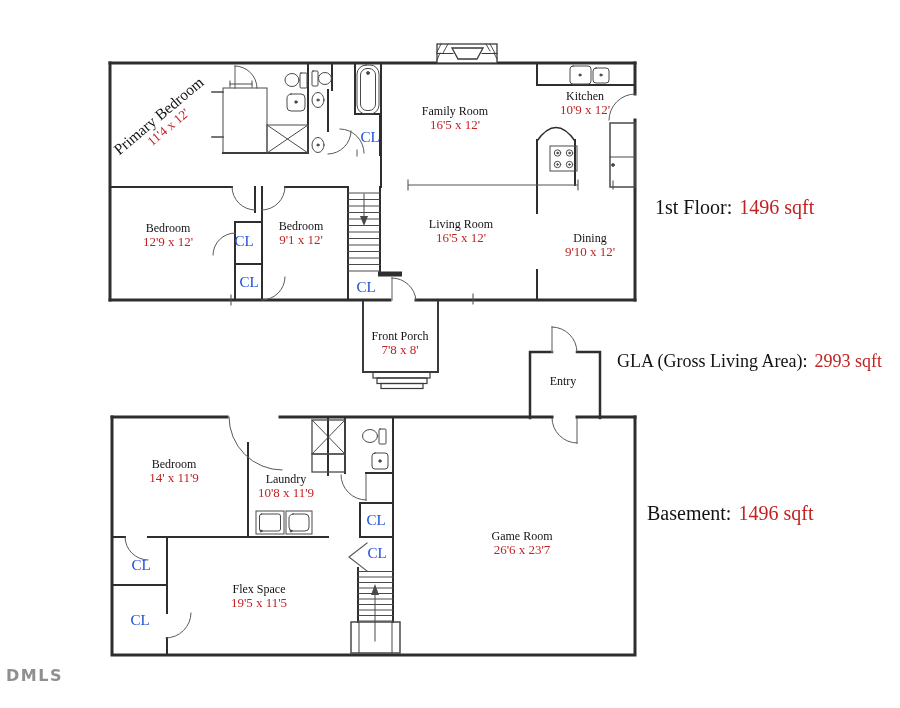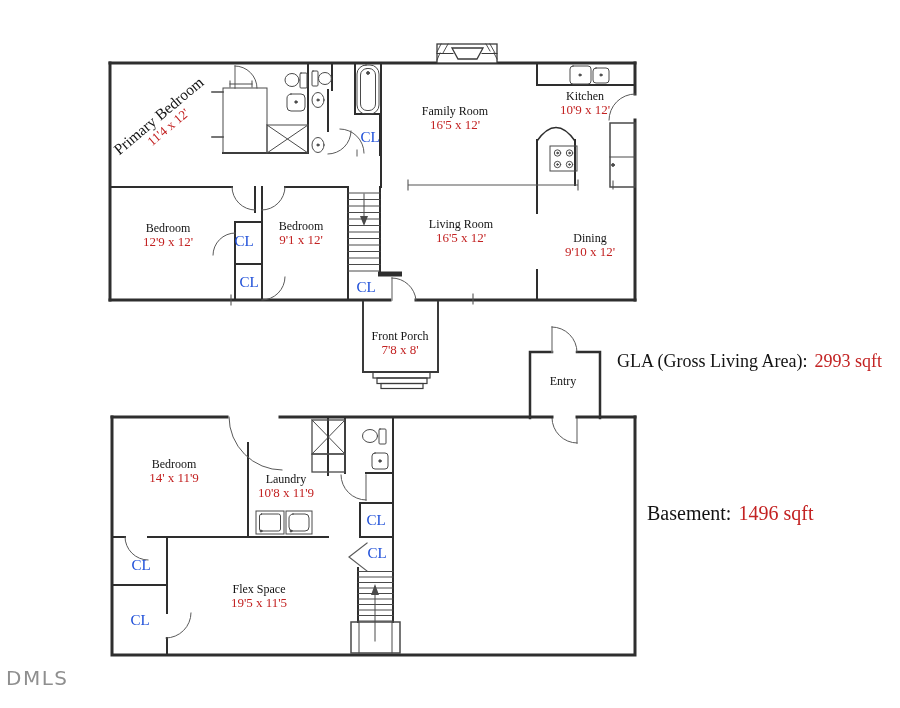--- a/index.html
+++ b/index.html
@@ -11,21 +11,21 @@
   .rname{font-size:12px;}
   .rdims{font-size:13px;color:var(--red);}
   .lbl.rot{transform:translate(-50%,-50%) rotate(-40deg);}
   .lbl.rot .rname{font-size:15.5px;}
   .cl{position:absolute;transform:translate(-50%,-50%);font-family:"Liberation Serif",serif;
       font-size:15px;color:#1d4ed8;}
   .hdr{position:absolute;font-family:"Liberation Serif",serif;font-size:20px;color:#131313;white-space:nowrap;}
   .hdr .sq{color:var(--red);margin-left:7px;}
   .hdr.gla{font-size:18px;}
   .watermark{position:absolute;left:6px;top:666px;font-family:"DejaVu Sans",sans-serif;
-      font-size:20px;color:#8f8f8f;letter-spacing:1.5px;}
+      font-size:16px;color:#8f8f8f;letter-spacing:1.5px;font-weight:bold;}
 </style>
 </head>
 <body>
 
 <div class="stage">
 
   <svg class="plan" width="900" height="708" viewBox="0 0 900 708" fill="none" stroke-linecap="square">
 
     <g stroke="#2e2e2e" stroke-width="3">
       <path d="M110,63 L635,63"></path>
@@ -253,35 +253,42 @@
   <div class="lbl" style="left:174px;top:472px">
     <div class="rname">Bedroom</div>
     <div class="rdims">14' x 11'9</div>
   </div>
 
   <div class="lbl" style="left:286px;top:487px">
     <div class="rname">Laundry</div>
     <div class="rdims">10'8 x 11'9</div>
   </div>
 
+  <div class="lbl" style="left:522px;top:544px">
+    <div class="rname">Game Room</div>
+    <div class="rdims">26'6 x 23'7</div>
+  </div>
 
   <div class="lbl" style="left:259px;top:597px">
     <div class="rname">Flex Space</div>
     <div class="rdims">19'5 x 11'5</div>
   </div>
 
   <div class="cl" style="left:370px;top:137px">CL</div>
   <div class="cl" style="left:244px;top:241px">CL</div>
   <div class="cl" style="left:249px;top:282px">CL</div>
   <div class="cl" style="left:366px;top:287px">CL</div>
   <div class="cl" style="left:141px;top:565px">CL</div>
   <div class="cl" style="left:140px;top:620px">CL</div>
   <div class="cl" style="left:376px;top:520px">CL</div>
   <div class="cl" style="left:377px;top:553px">CL</div>
 
+  <div class="hdr" style="left:655px;top:196px">
+    <span>1st Floor:</span><span class="sq">1496 sqft</span>
+  </div>
 
   <div class="hdr gla" style="left:617px;top:351px">
     <span>GLA (Gross Living Area):</span><span class="sq">2993 sqft</span>
   </div>
 
   <div class="hdr" style="left:647px;top:502px">
     <span>Basement:</span><span class="sq">1496 sqft</span>
   </div>
 
   <div class="watermark">DMLS</div>

